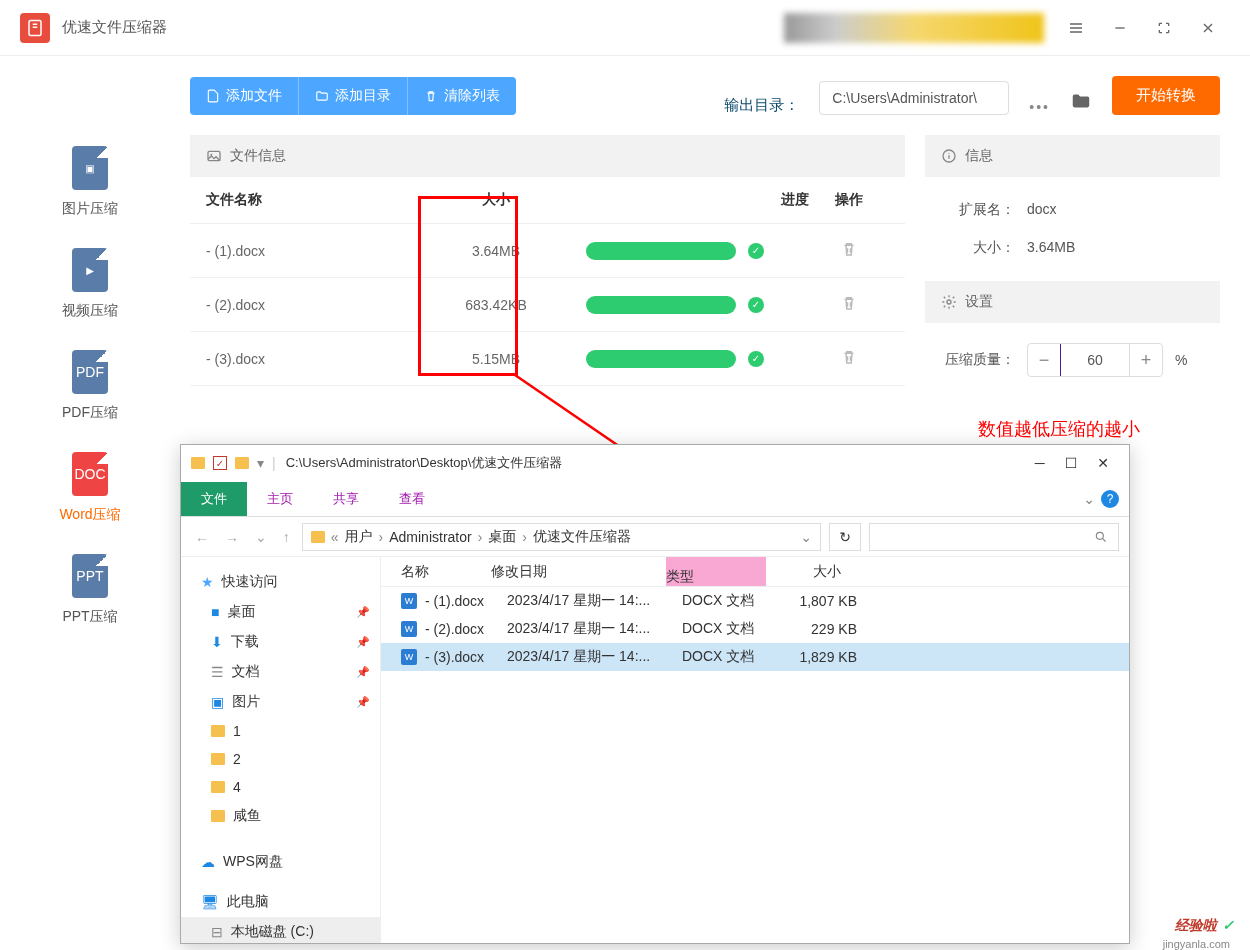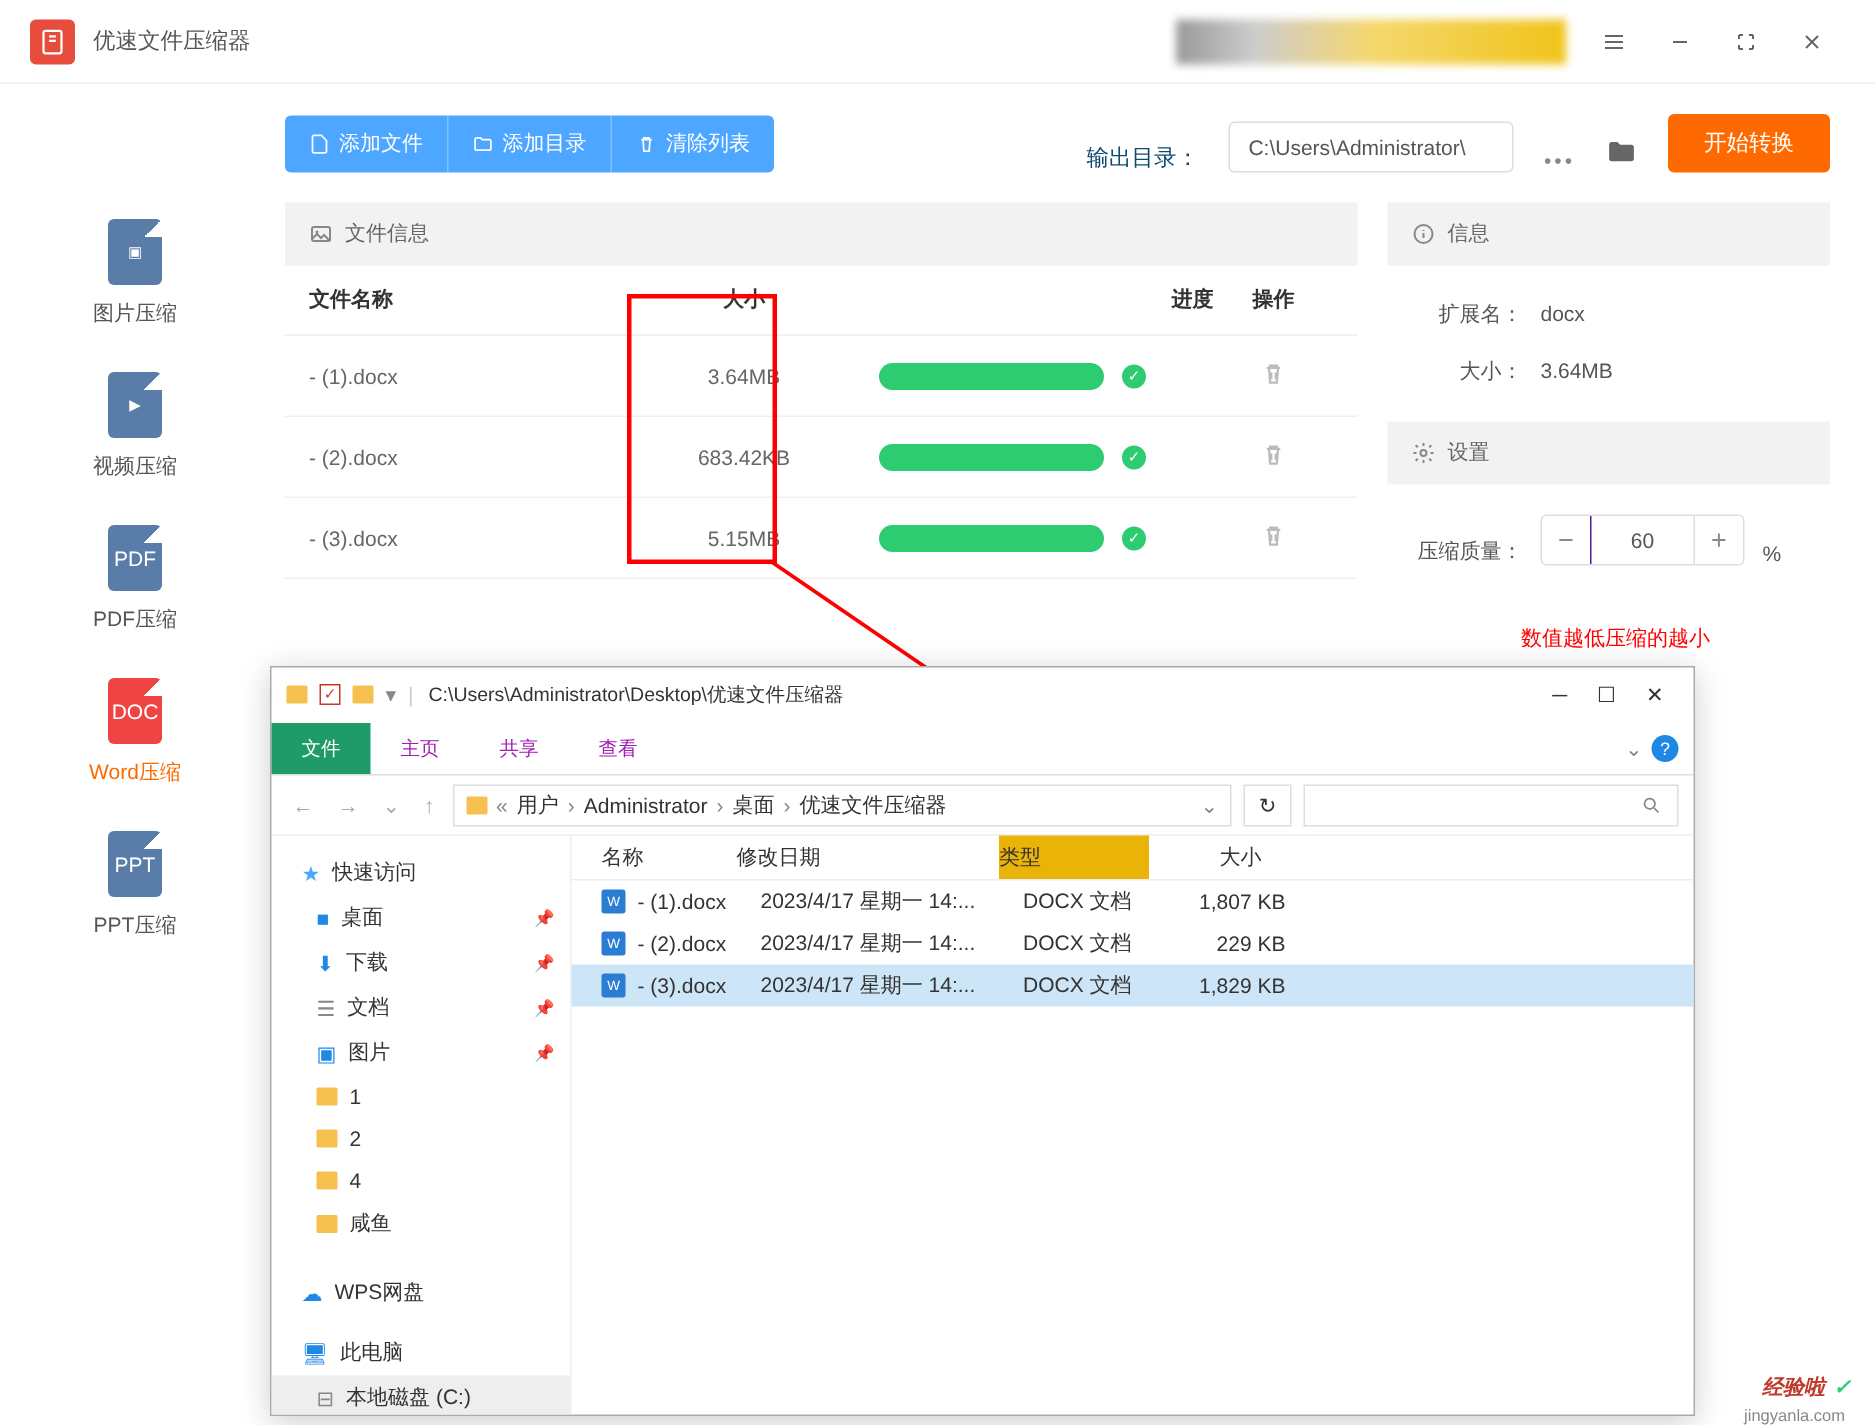--- a/index.html
+++ b/index.html
@@ -38,25 +38,25 @@
 .col-prog{flex:1;text-align:right;padding-left:20px}
 .col-act{width:80px;text-align:center}
 .table-row{display:flex;padding:16px;align-items:center;border-bottom:1px solid #f0f0f0;color:#666}
 .prog-bar{width:150px;height:18px;background:#2ecc71;border-radius:10px}
 .check-circ{width:16px;height:16px;border-radius:50%;background:#2ecc71;color:#fff;display:flex;align-items:center;justify-content:center;font-size:10px;margin-left:12px}
 .trash{color:#bbb;cursor:pointer}
 .redbox{border:3px solid #f00;position:absolute}
 .info-row{display:flex;padding:10px 20px;gap:12px;color:#555}
 .info-label{width:70px;text-align:right}
 .settings-body{padding:20px}
-.quality-row{display:flex;align-items:flex-end;gap:12px;color:#555}
+.quality-row{display:flex;align-items:center;gap:12px;color:#555}
 .stepper{display:flex;align-items:center;border:1px solid #ddd;border-radius:4px;overflow:hidden}
 .step-btn{width:32px;height:32px;display:flex;align-items:center;justify-content:center;cursor:pointer;color:#888;font-size:18px}
 .step-val{width:70px;text-align:center;border-left:1px solid #4c1d95;border-right:1px solid #ddd;height:32px;line-height:32px}
-.hint{color:#f00;font-size:14px;text-align:right;margin-top:40px;padding-right:60px}
+.hint{color:#f00;font-size:18px;text-align:right;margin-top:40px;padding-right:60px}
 .explorer{position:absolute;left:180px;top:444px;width:950px;height:500px;background:#fff;border:1px solid #aaa;box-shadow:0 4px 20px rgba(0,0,0,0.2)}
 .exp-title{height:36px;display:flex;align-items:center;padding:0 10px;gap:10px}
 .exp-title-icons{display:flex;gap:8px;align-items:center}
 .exp-path-text{color:#333;font-size:13px}
 .exp-winbtns{margin-left:auto;display:flex;gap:20px;padding-right:10px}
 .exp-tabs{height:36px;display:flex;align-items:center;border-bottom:1px solid #ddd}
 .exp-tab{padding:8px 20px;color:#a21caf;font-size:13px}
 .exp-tab.active{background:#1e9b68;color:#fff}
 .help-icon{margin-left:auto;margin-right:10px;display:flex;align-items:center;gap:6px}
 .exp-nav{height:40px;display:flex;align-items:center;padding:0 10px;gap:8px;border-bottom:1px solid #eee}
@@ -67,21 +67,21 @@
 .search-box{border:1px solid #ddd;height:28px;width:250px;display:flex;align-items:center;justify-content:flex-end;padding:0 10px;color:#888}
 .exp-body{display:flex;height:calc(100% - 112px)}
 .exp-side{width:200px;border-right:1px solid #eee;padding:10px 0;overflow:hidden}
 .exp-side-item{padding:6px 10px 6px 30px;display:flex;align-items:center;gap:8px;font-size:13px;color:#333}
 .exp-side-item.header{padding-left:20px}
 .pin{margin-left:auto;color:#888;font-size:11px}
 .exp-files{flex:1}
 .exp-cols{display:flex;border-bottom:1px solid #eee;height:30px;align-items:center;font-size:13px;color:#333}
 .ecol-name{width:110px;padding-left:20px}
 .ecol-date{width:175px}
-.ecol-type{width:100px;background:#eab308;height:100%;display:flex;align-items:center}
+.ecol-type{width:100px;background:#f9a8d4;height:100%;display:flex;align-items:flex-end}
 .ecol-size{width:85px;text-align:right;padding-right:10px}
 .exp-file-row{display:flex;height:28px;align-items:center;font-size:13px;color:#333}
 .exp-file-row.sel{background:#cce5f7}
 .word-icon{width:16px;height:16px;background:#2b7cd3;border-radius:2px;margin-right:8px;margin-left:20px;display:inline-flex;align-items:center;justify-content:center;color:#fff;font-size:9px}
 .arrow-svg{position:absolute;pointer-events:none}
 .watermark{position:absolute;right:16px;bottom:15px;font-style:italic;font-weight:bold;color:#c0392b;font-size:20px}
 .watermark .check{color:#2ecc71}
 .watermark-sub{position:absolute;right:20px;bottom:0;font-size:11px;color:#888}
 .folder-icon{width:14px;height:12px;background:#f5c04e;border-radius:1px;display:inline-block}
 .blue-star{color:#4da6ff}

